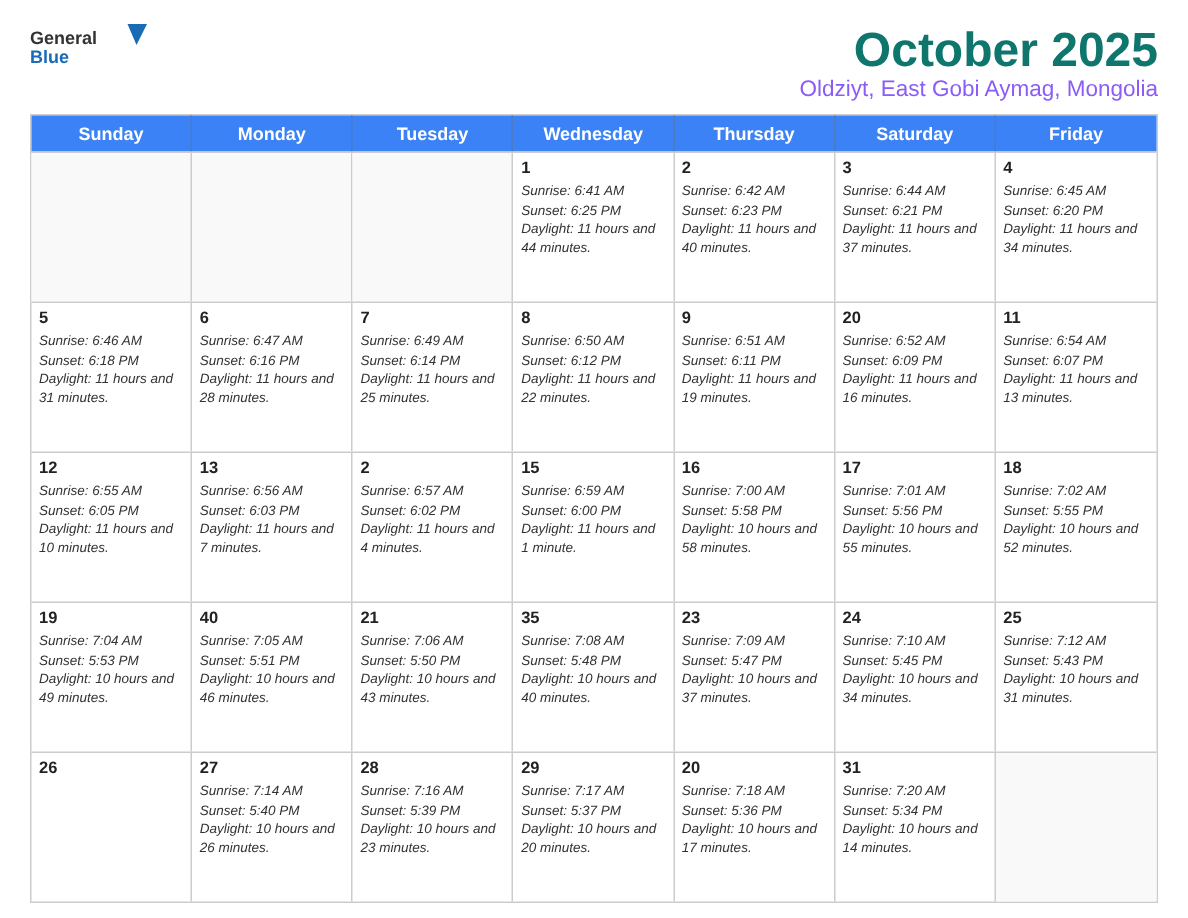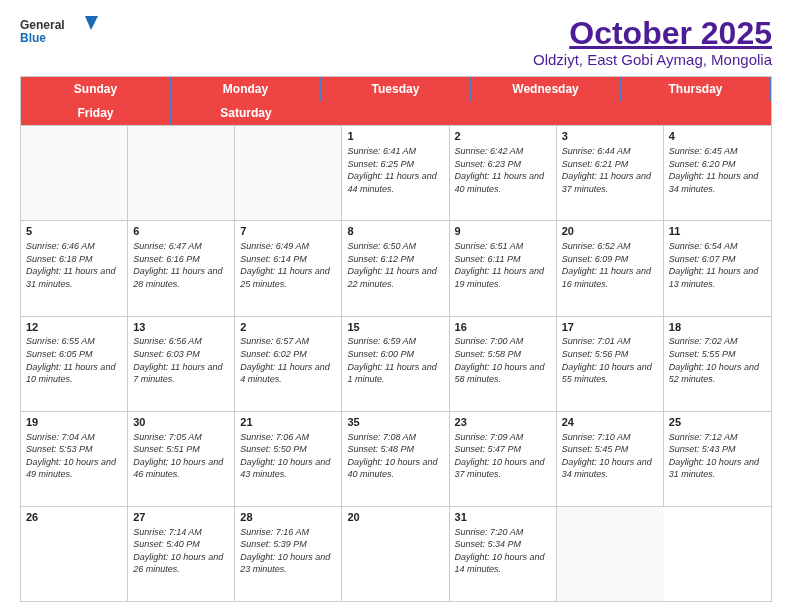--- a/index.html
+++ b/index.html
@@ -31,38 +31,37 @@
     .logo-icon {
       width: 36px;
       height: 30px;
     }
     .title-block {
       text-align: right;
     }
     .month-title {
       font-size: 32px;
       font-weight: bold;
-      color: #4c1d95;
+      color: #0f766e;
       line-height: 1.1;
-      text-decoration: underline;
     }
     .subtitle {
       font-size: 15px;
-      color: #4c1d95;
+      color: #8b5cf6;
     }
     .calendar {
       flex: 1;
       display: flex;
       flex-direction: column;
       border: 1px solid #ccc;
     }
     .cal-header {
       display: grid;
-      grid-template-columns: repeat(5, 1fr);
-      background: #ef4444;
+      grid-template-columns: repeat(7, 1fr);
+      background: #3b82f6;
     }
     .cal-header-cell {
       color: #fff;
       font-size: 12px;
       font-weight: bold;
       padding: 5px 4px;
       text-align: center;
       border-right: 1px solid #4a7bc4;
     }
     .cal-header-cell:last-child { border-right: none; }
@@ -119,22 +118,22 @@
     </div>
   </div>
 
   <div class="calendar">
     <div class="cal-header">
     <div class="cal-header-cell">Sunday</div>
         <div class="cal-header-cell">Monday</div>
         <div class="cal-header-cell">Tuesday</div>
         <div class="cal-header-cell">Wednesday</div>
         <div class="cal-header-cell">Thursday</div>
+        <div class="cal-header-cell">Saturday</div>
         <div class="cal-header-cell">Friday</div>
-        <div class="cal-header-cell">Saturday</div>
       </div>
     <div class="cal-body">
     <div class="cal-row">
           <div class="cal-cell empty"></div>
           <div class="cal-cell empty"></div>
           <div class="cal-cell empty"></div>
           <div class="cal-cell">
             <div class="day-num">1</div>
             <div class="cell-text">Sunrise: 6:41 AM<br>Sunset: 6:25 PM<br>Daylight: 11 hours and 44 minutes.</div>
           </div>
@@ -210,21 +209,21 @@
             <div class="day-num">18</div>
             <div class="cell-text">Sunrise: 7:02 AM<br>Sunset: 5:55 PM<br>Daylight: 10 hours and 52 minutes.</div>
           </div>
         </div>
         <div class="cal-row">
           <div class="cal-cell">
             <div class="day-num">19</div>
             <div class="cell-text">Sunrise: 7:04 AM<br>Sunset: 5:53 PM<br>Daylight: 10 hours and 49 minutes.</div>
           </div>
           <div class="cal-cell">
-            <div class="day-num">30</div>
+            <div class="day-num">40</div>
             <div class="cell-text">Sunrise: 7:05 AM<br>Sunset: 5:51 PM<br>Daylight: 10 hours and 46 minutes.</div>
           </div>
           <div class="cal-cell">
             <div class="day-num">21</div>
             <div class="cell-text">Sunrise: 7:06 AM<br>Sunset: 5:50 PM<br>Daylight: 10 hours and 43 minutes.</div>
           </div>
           <div class="cal-cell">
             <div class="day-num">35</div>
             <div class="cell-text">Sunrise: 7:08 AM<br>Sunset: 5:48 PM<br>Daylight: 10 hours and 40 minutes.</div>
           </div>
@@ -247,21 +246,26 @@
           </div>
           <div class="cal-cell">
             <div class="day-num">27</div>
             <div class="cell-text">Sunrise: 7:14 AM<br>Sunset: 5:40 PM<br>Daylight: 10 hours and 26 minutes.</div>
           </div>
           <div class="cal-cell">
             <div class="day-num">28</div>
             <div class="cell-text">Sunrise: 7:16 AM<br>Sunset: 5:39 PM<br>Daylight: 10 hours and 23 minutes.</div>
           </div>
           <div class="cal-cell">
+            <div class="day-num">29</div>
+            <div class="cell-text">Sunrise: 7:17 AM<br>Sunset: 5:37 PM<br>Daylight: 10 hours and 20 minutes.</div>
+          </div>
+          <div class="cal-cell">
             <div class="day-num">20</div>
+            <div class="cell-text">Sunrise: 7:18 AM<br>Sunset: 5:36 PM<br>Daylight: 10 hours and 17 minutes.</div>
           </div>
           <div class="cal-cell">
             <div class="day-num">31</div>
             <div class="cell-text">Sunrise: 7:20 AM<br>Sunset: 5:34 PM<br>Daylight: 10 hours and 14 minutes.</div>
           </div>
           <div class="cal-cell empty"></div>
         </div>
       </div>
   </div>
 </div>

